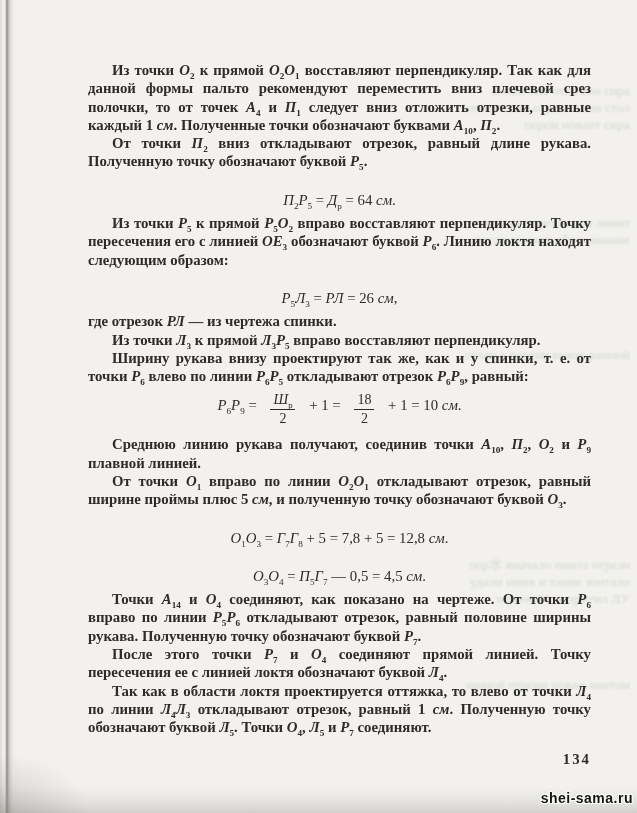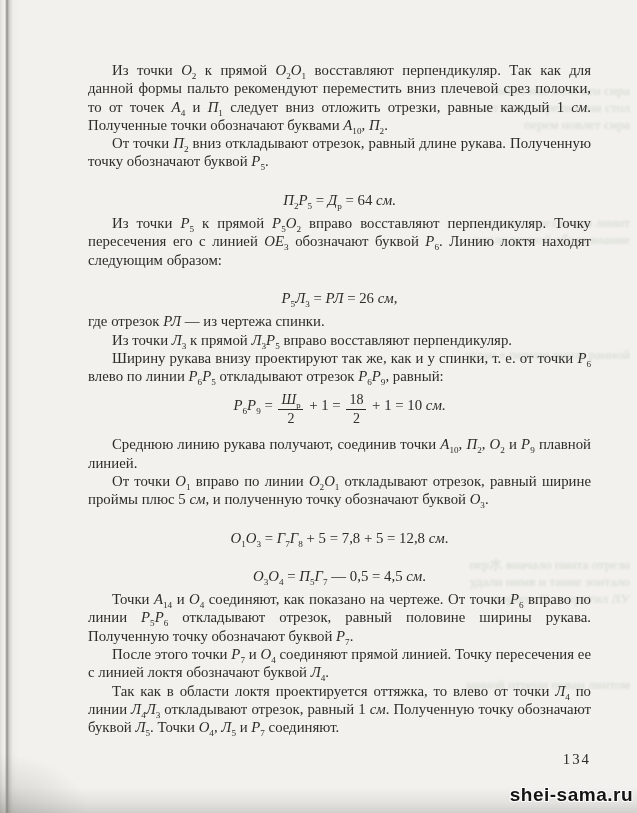--- a/index.html
+++ b/index.html
@@ -29,51 +29,51 @@
     position:absolute; left:0; bottom:0; width:90px; height:60px;
     background:radial-gradient(ellipse at 0% 100%,
       rgba(120,118,112,0.30) 0%, rgba(120,118,112,0) 70%);
   }
   
   .text-col {
     position:absolute; left:88px; top:61px; width:503px;
     font-size:14.8px; line-height:18.3px;
     text-align:justify;
   }
-  .para { text-indent:24px; margin:0; }
+  .para { text-indent:24px; margin:0;font-weight:bold; }
   .para.no-indent { text-indent:0; }
   .formula {
     text-align:center; text-indent:0; margin:20px 0 5px;
     white-space:nowrap;
   }
   .formula-frac {
     text-align:center; text-indent:0; margin:7px 0 9px;
     white-space:nowrap;
   }
   .frac {
     display:inline-block; vertical-align:-0.9em;
     text-align:center; line-height:1.1; font-size:0.95em;
-    margin:0 2px;
+    margin:0 10px;
   }
   .frac .num { display:block; border-bottom:1px solid #2e2c29; padding:0 3px 1px; }
   .frac .den { display:block; padding-top:1px; }
   i.m { font-style:italic; }
   sub { font-size:0.62em; line-height:0; }
   .page-num { text-indent:0; text-align:right; margin:13px 0 0 36px; letter-spacing:2px; }
   
   .bleed {
     position:absolute; color:#93a289; opacity:0.32;
     filter:blur(1.2px); font-size:13.5px; line-height:17px;
     text-align:right; pointer-events:none;
   }
   
   .watermark {
     position:absolute; right:4px; bottom:7px;
     font-family:"Liberation Sans","DejaVu Sans",sans-serif;
-    font-weight:bold; font-size:19px; letter-spacing:0.5px;
+    font-weight:bold; font-size:14px; letter-spacing:0.5px;
     color:#141414;
     text-shadow:1px 1px 0 #fbfbfa, -1px -1px 0 #fbfbfa,
                 1px -1px 0 #fbfbfa, -1px 1px 0 #fbfbfa;
   }
 </style>
 </head>
 <body>
 
 <div class="page">
 

